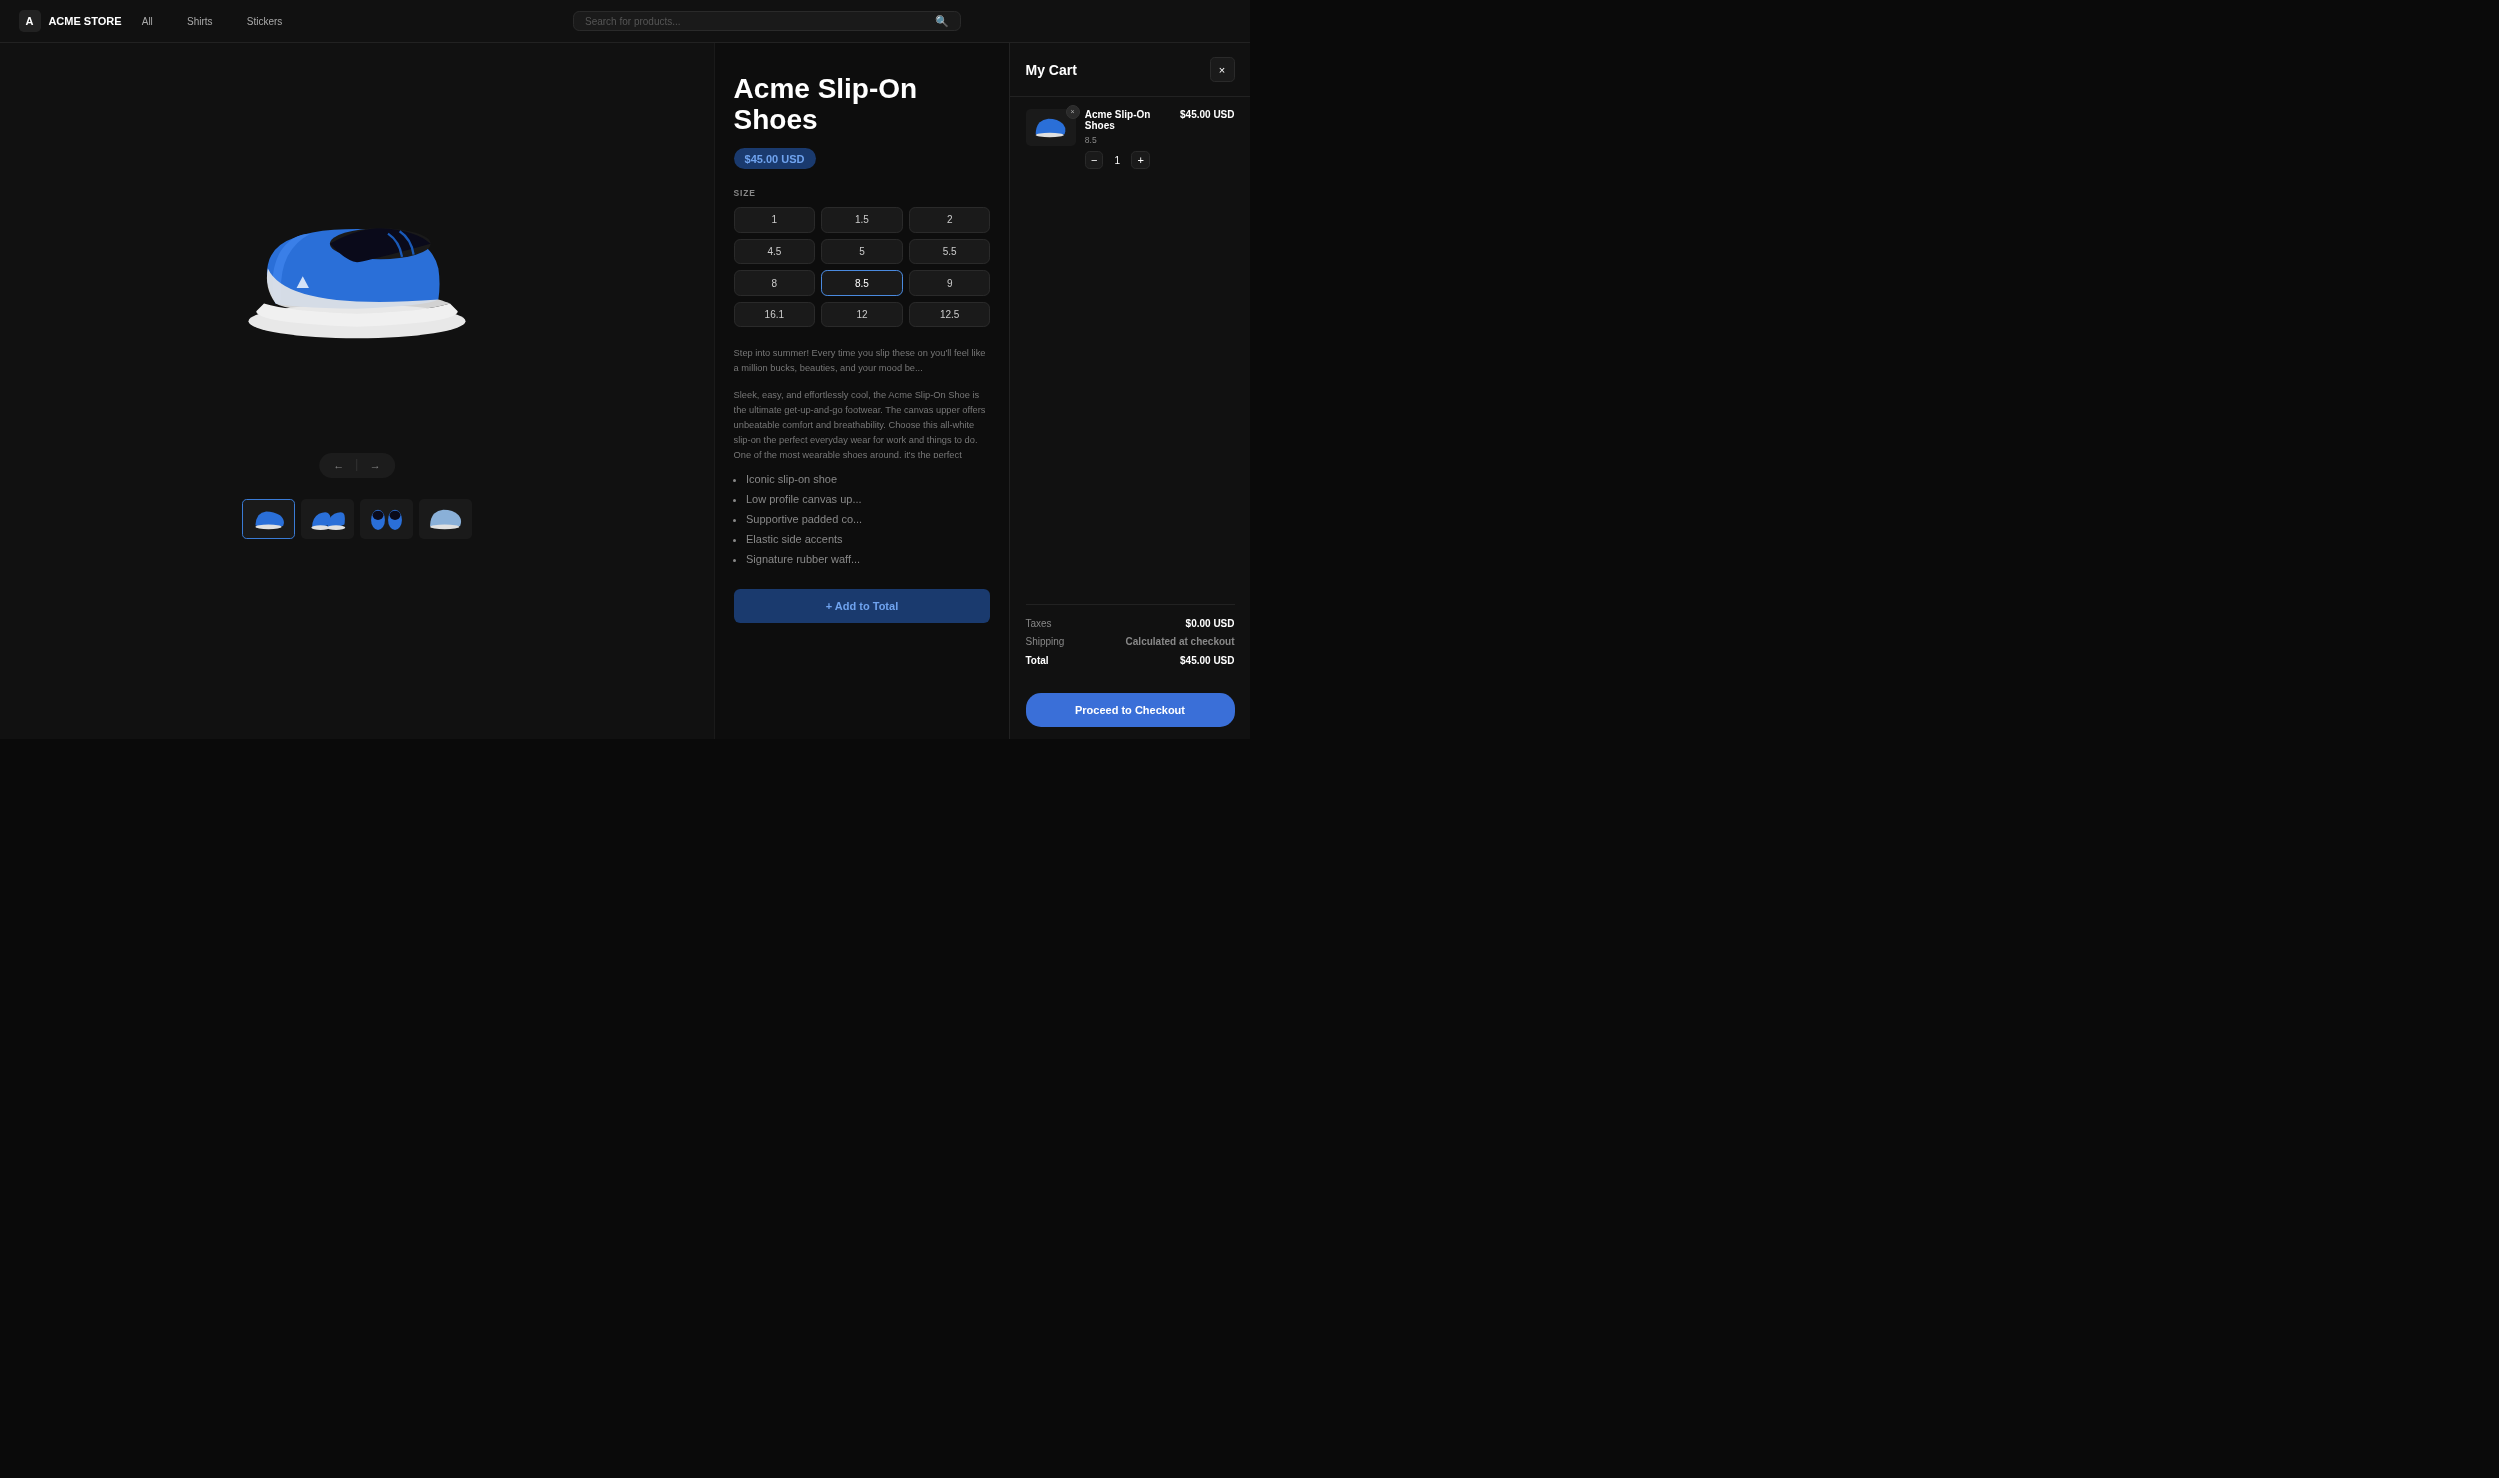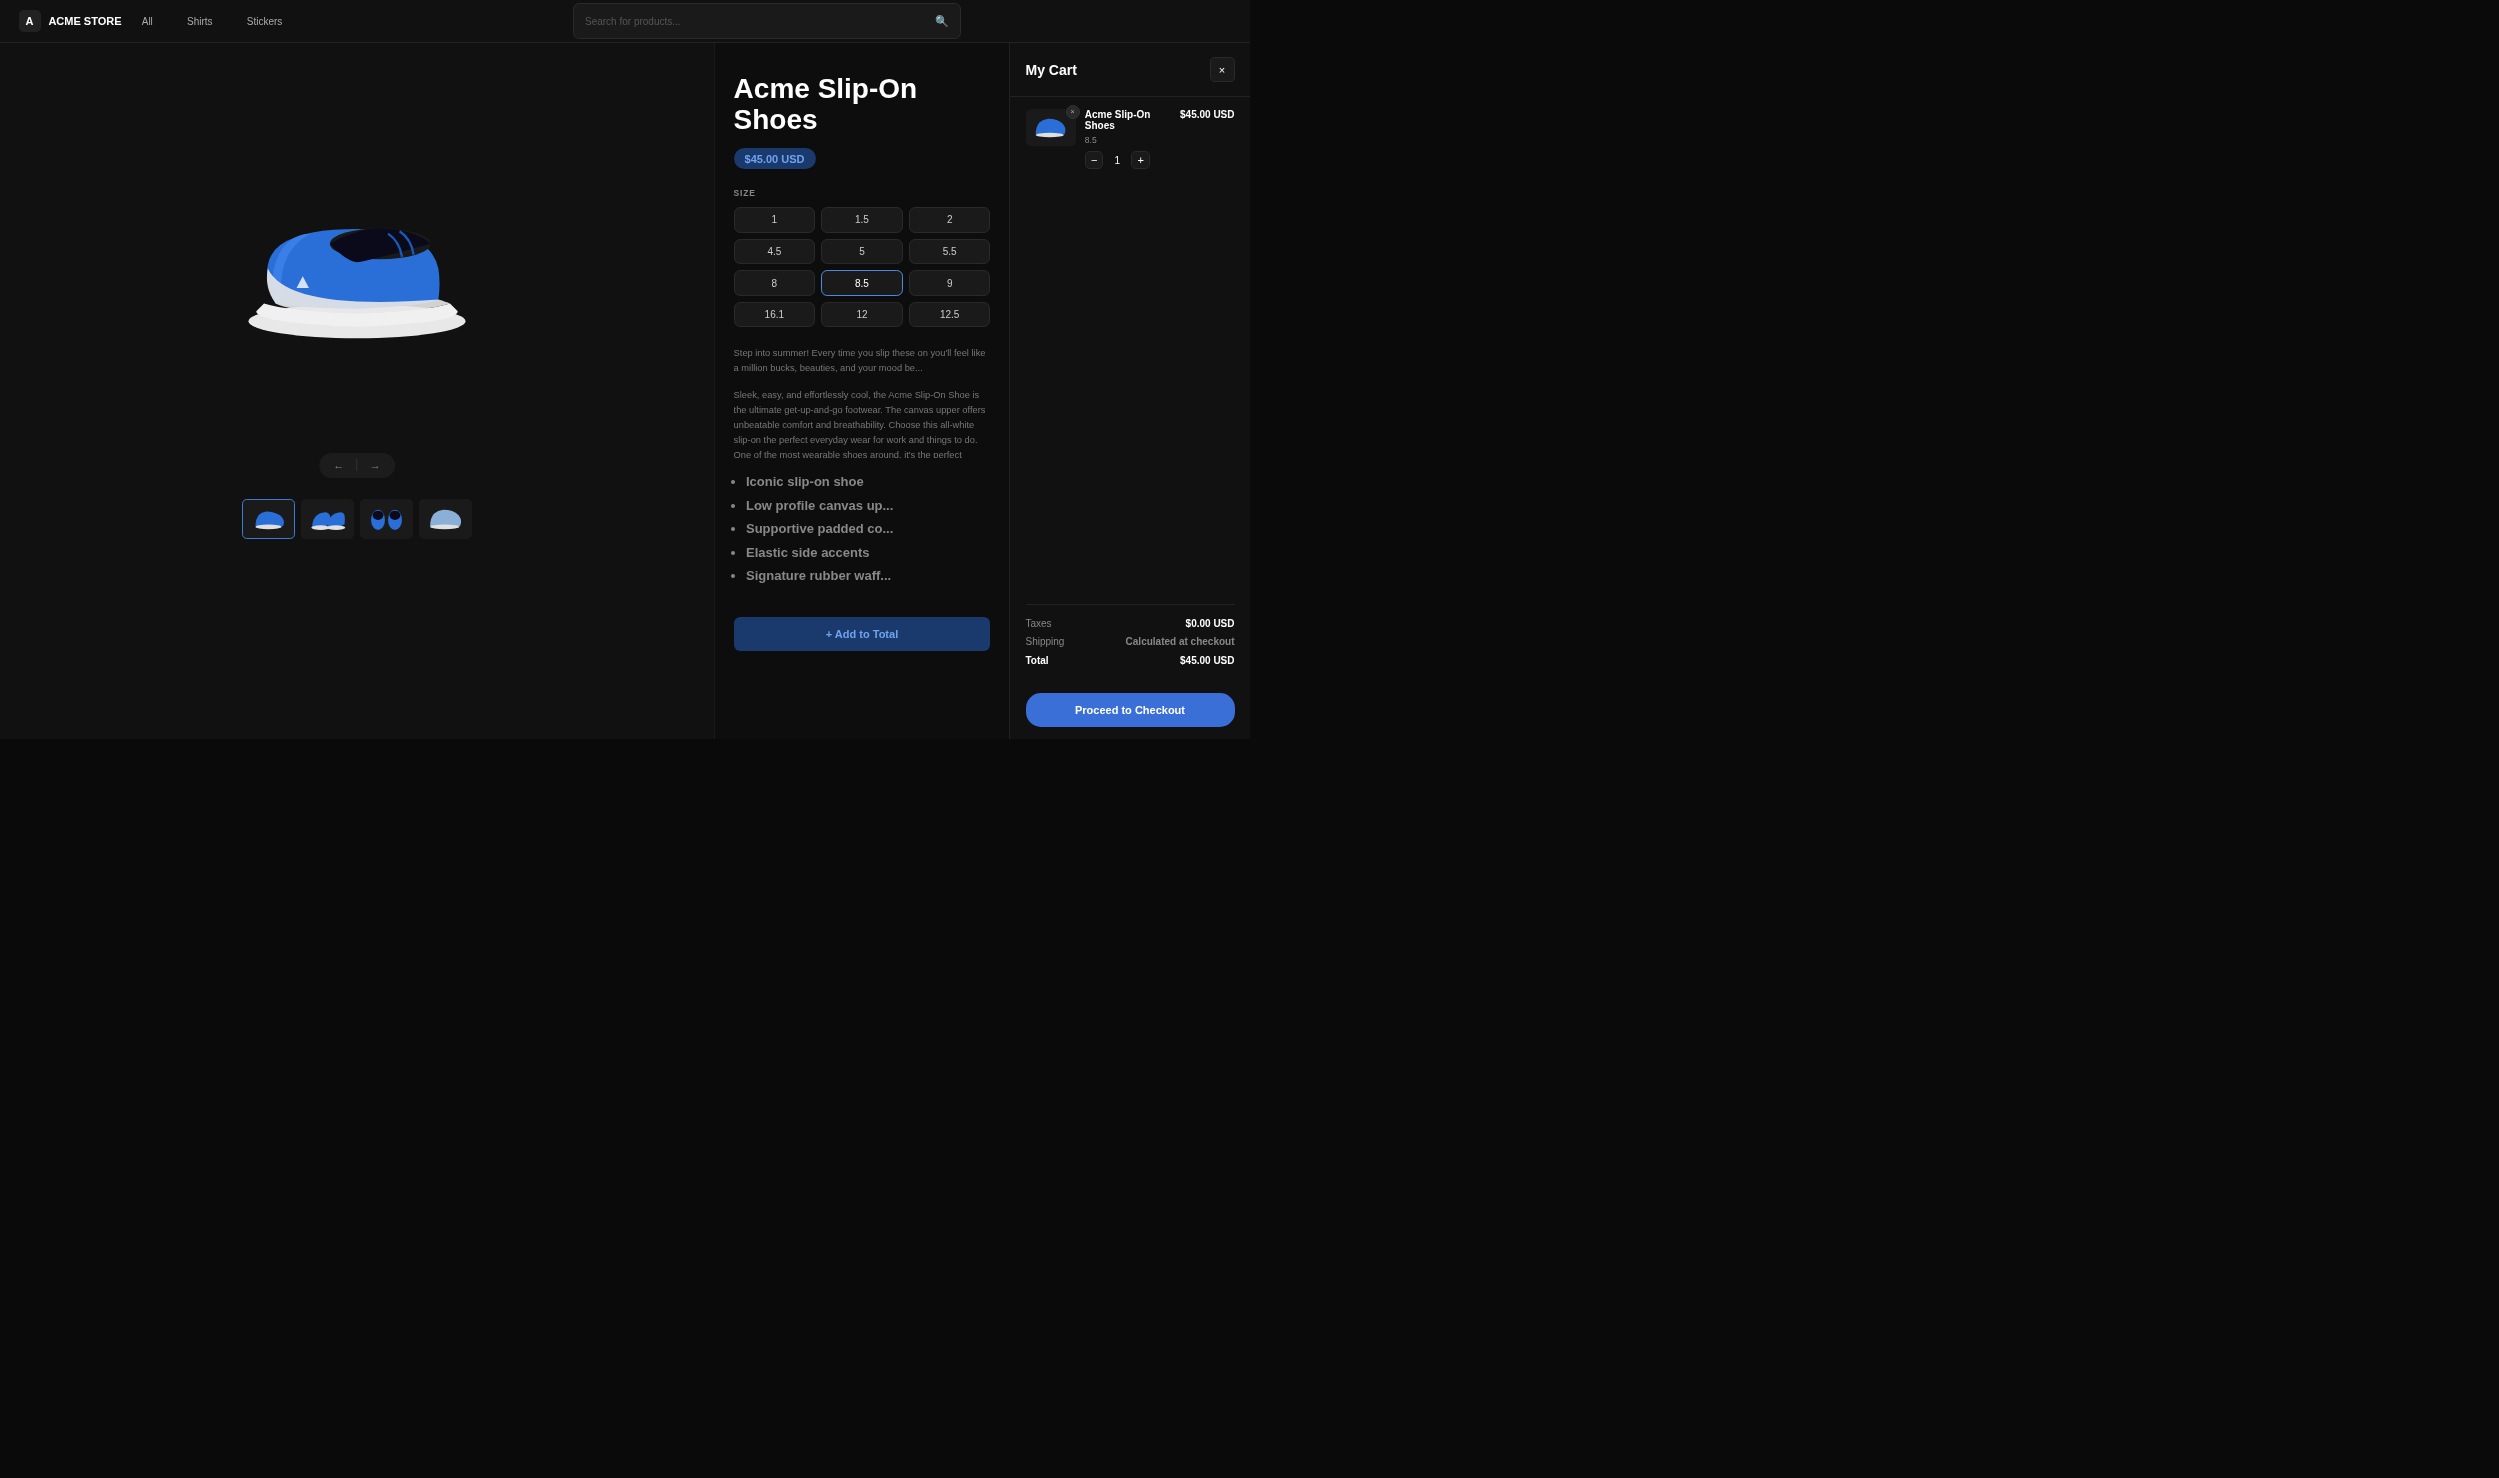--- a/index.html
+++ b/index.html
@@ -58,21 +58,21 @@
       cursor: pointer;
       padding: 3.1px 1.6px;
     }
     .nav-search {
       flex: 1;
       display: flex;
       align-items: center;
       background: #1a1a1a;
       border-radius: 6.2px;
       padding: 0 11px;
-      height: 36px;
+      height: 20px;
       max-width: 388px;
       margin: 0 auto;
       gap: 6.2px;
       border: 0.8px solid #2a2a2a;
     }
     .nav-search input {
       background: none;
       border: none;
       outline: none;
       color: #888;
@@ -214,25 +214,24 @@
       font-size: 9.3px;
       color: #777;
       line-height: 1.6;
       margin-bottom: 12.4px;
       overflow: hidden;
       max-height: 70px;
     }
     .product-features {
       list-style: disc;
       padding-left: 12.4px;
-      font-size: 13px;
+      font-size: 11px;
       color: #888;
       line-height: 1.8;
-      margin-bottom: 30px;
-      font-weight: bold;
+      margin-bottom: 20px;
     }
     .add-to-cart-btn {
       width: 100%;
       background: #1a3a6e;
       color: #6fa3ef;
       border: none;
       border-radius: 6.2px;
       padding: 11px;
       font-size: 11px;
       font-weight: 600;

